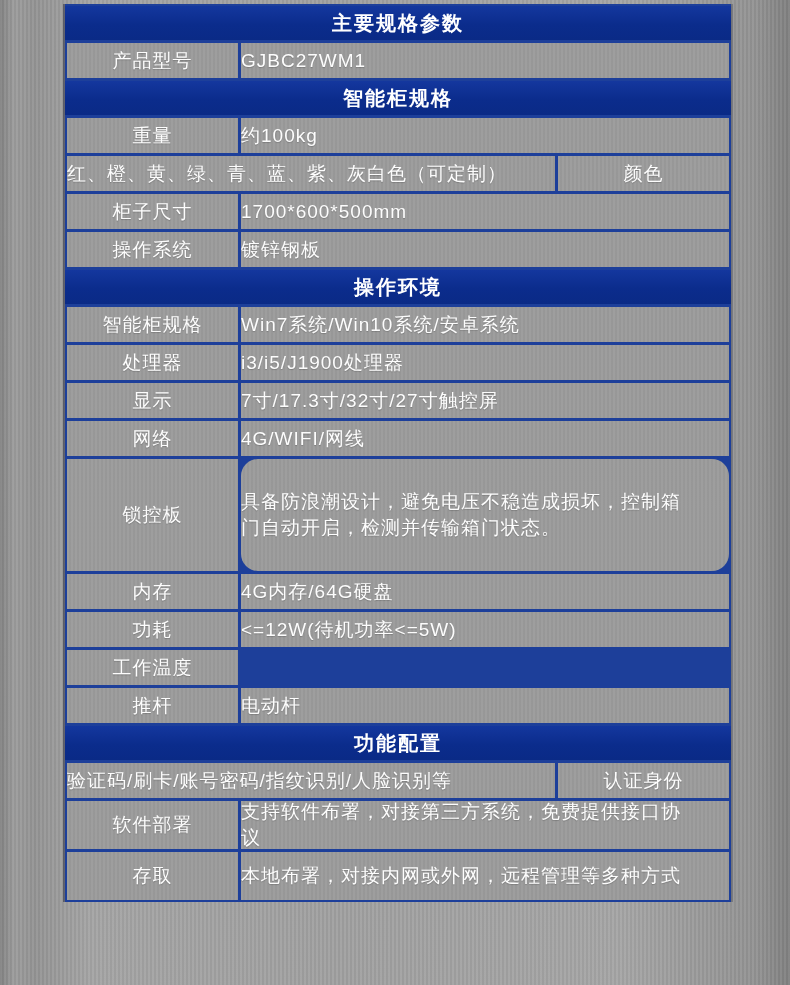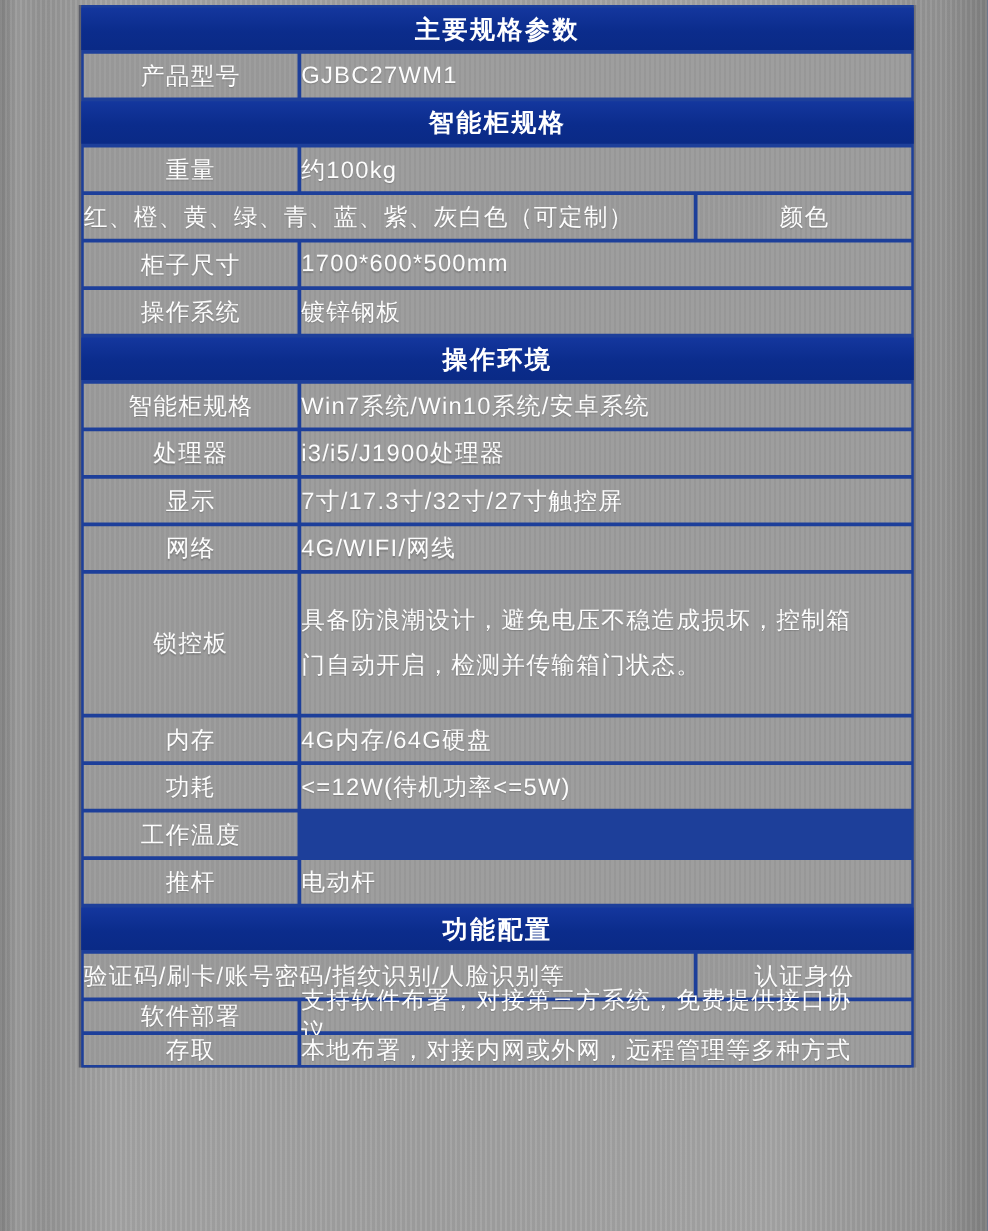--- a/index.html
+++ b/index.html
@@ -16,39 +16,39 @@
   .spec-table{
     position:absolute; left:65px; top:4px; width:666px;
     display:flex; flex-direction:column; gap:3px;
     background:#1d3f9a; padding:2px;
     box-shadow:-2px 0 0 rgba(18,22,48,.45), 2px 0 0 rgba(18,22,48,.25);
   }
 
   .trow{ display:flex; gap:3px; height:35px; flex:none; }
   .trow.h88{ height:112px; }
   .trow.h41{ height:41px; }
-  .trow.h34{ height:24px; }
+  .trow.h34{ height:48px; }
 
   .sec-header{
     height:34px; flex:none; margin:0 -2px;
     display:flex; align-items:center; justify-content:center;
     background:linear-gradient(180deg,#14379e 0%,#0b2c8c 55%,#0a2a86 100%);
     color:#ffffff; font-size:20px; font-weight:bold; letter-spacing:2px;
   }
 
   .cell{
     background-color:#9b9b9b;
     background-image:repeating-linear-gradient(90deg, rgba(255,255,255,.03) 0 2px, rgba(0,0,0,.025) 2px 4px);
     display:flex; align-items:center;
     color:#fdfdfd; font-size:19px;
     text-shadow:0 1px 1px rgba(0,0,0,.18);
   }
   .cell.label{ width:171px; flex:none; justify-content:center; letter-spacing:1px; }
   .cell.value{ flex:1; padding-right:34px; letter-spacing:1px; }
-  .trow.h88 .cell.value{ line-height:36px; }
+  .trow.h88 .cell.value{ line-height:26px;border-radius:17px; }
 </style>
 </head>
 <body>
 
 <div class="spec-table">
 
   <div class="sec-header">
     <span>主要规格参数</span>
   </div>
 

